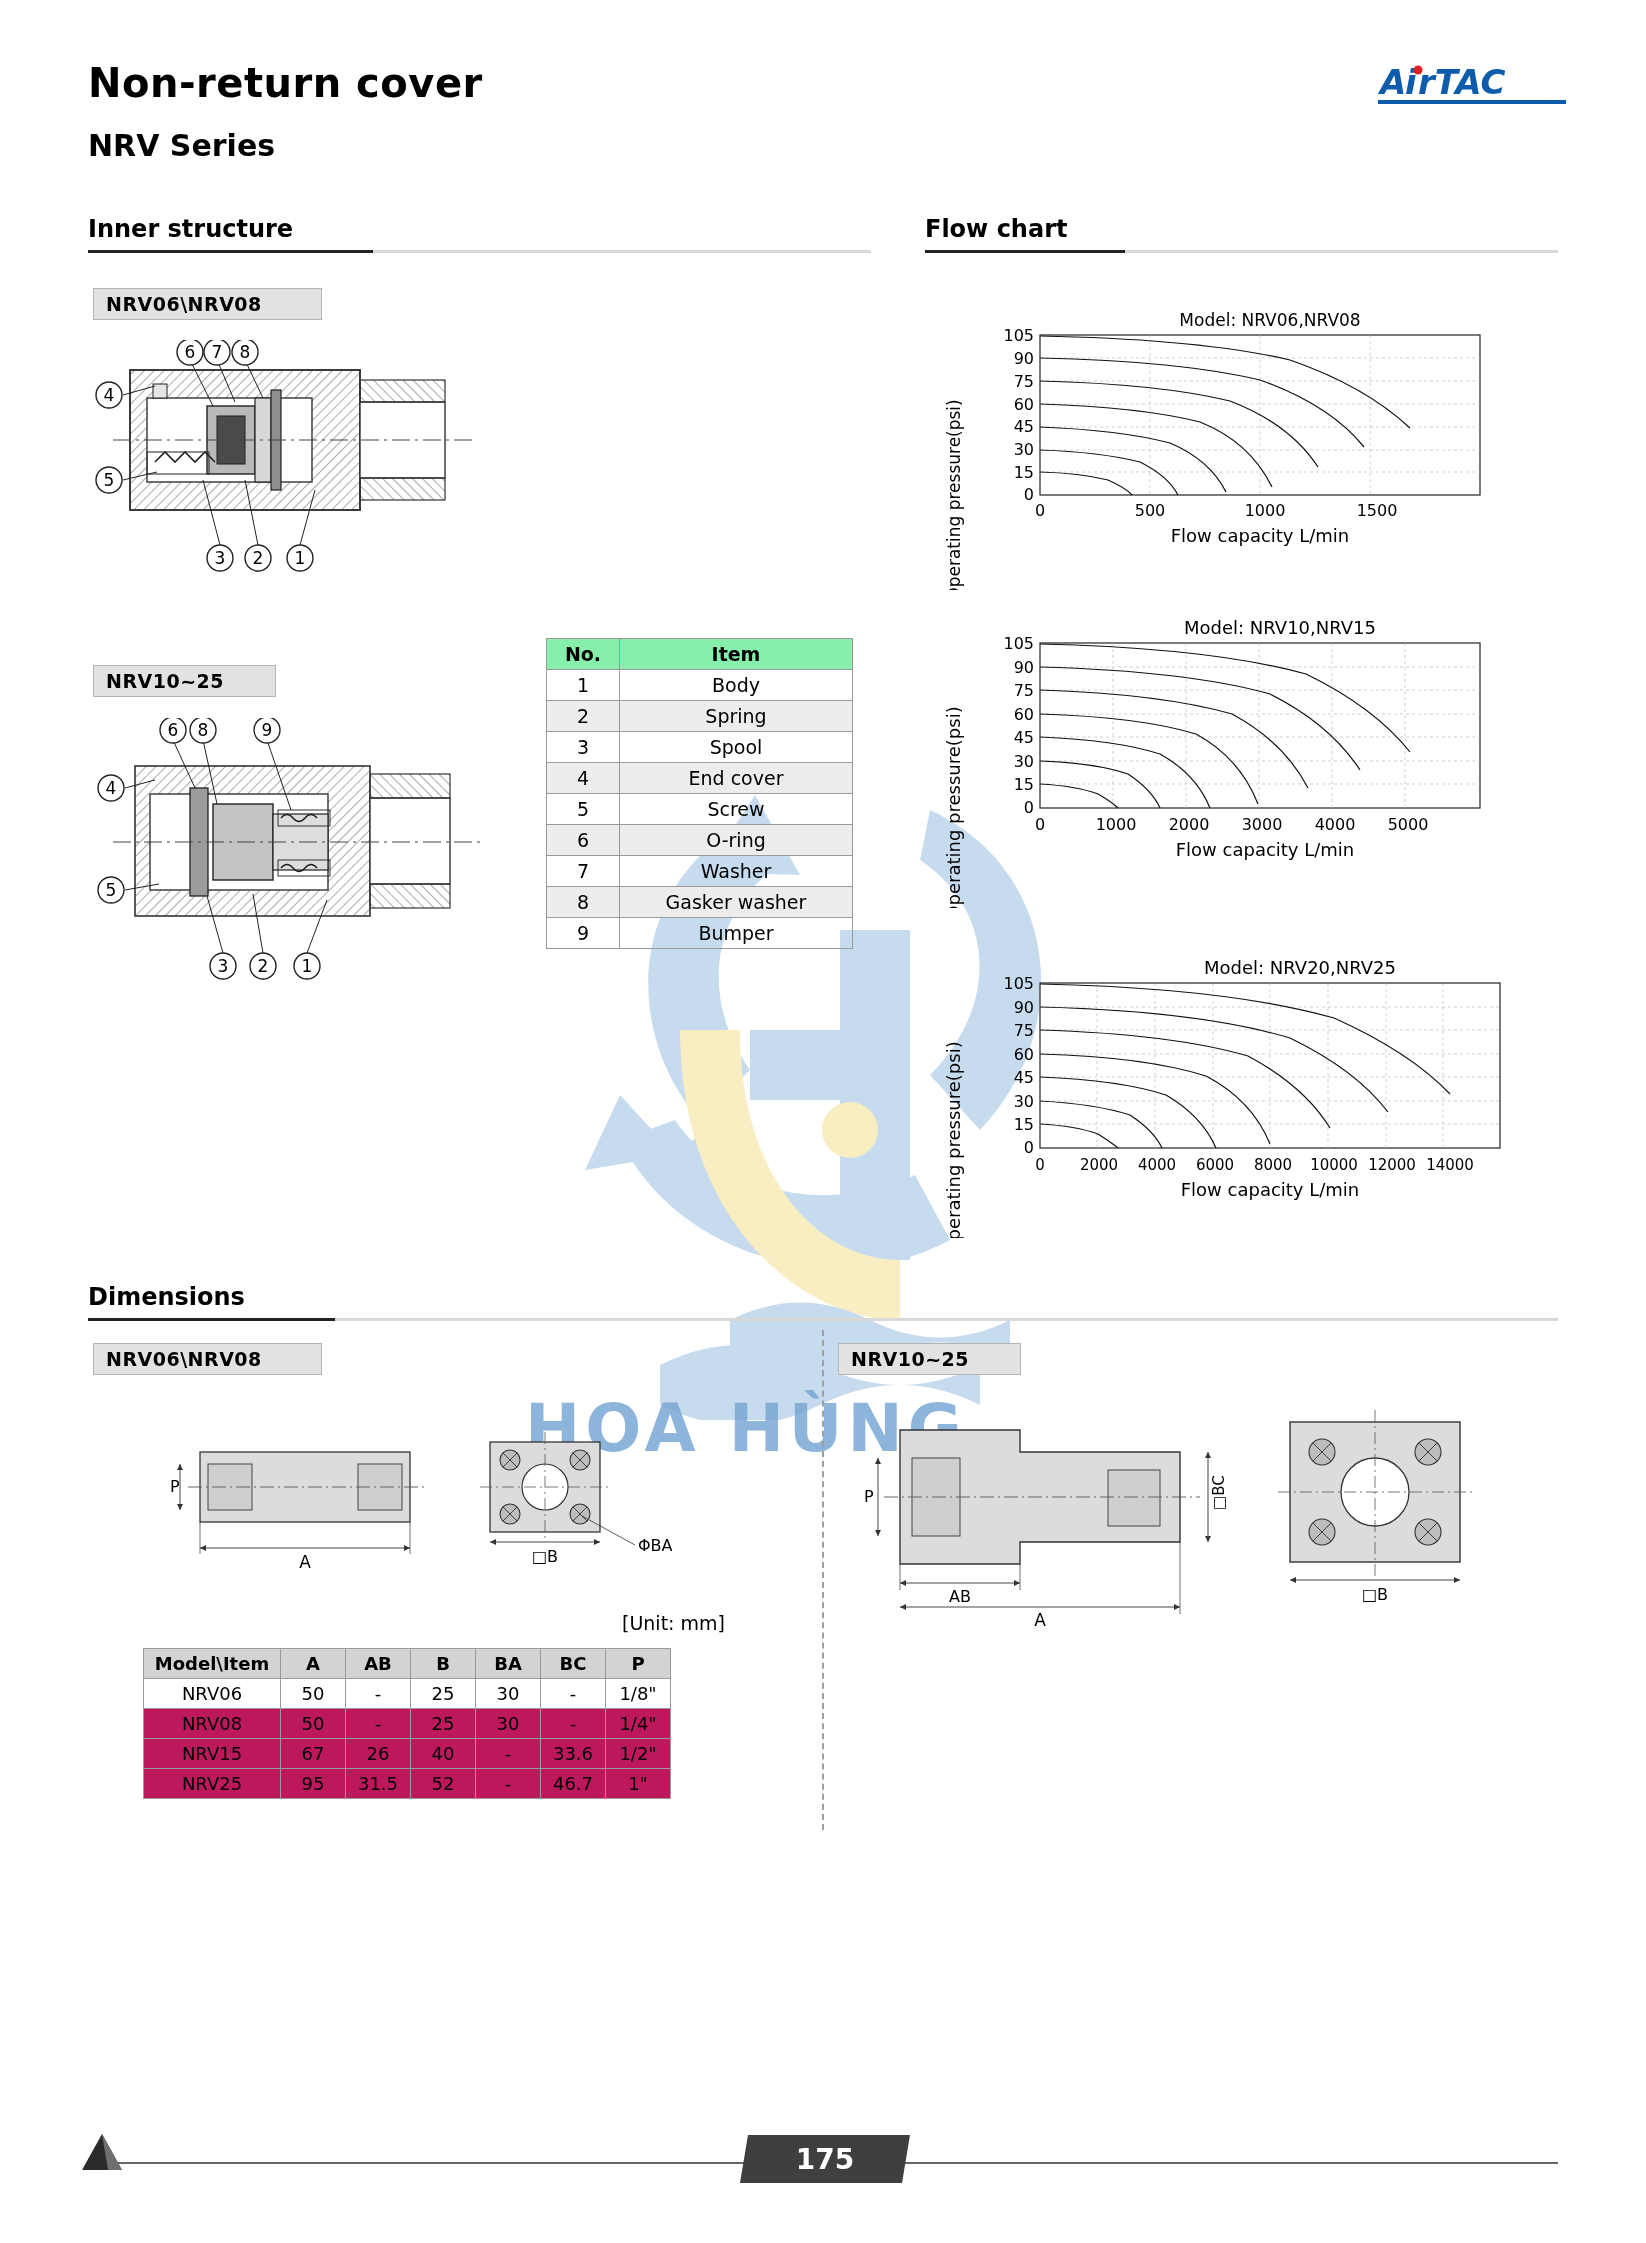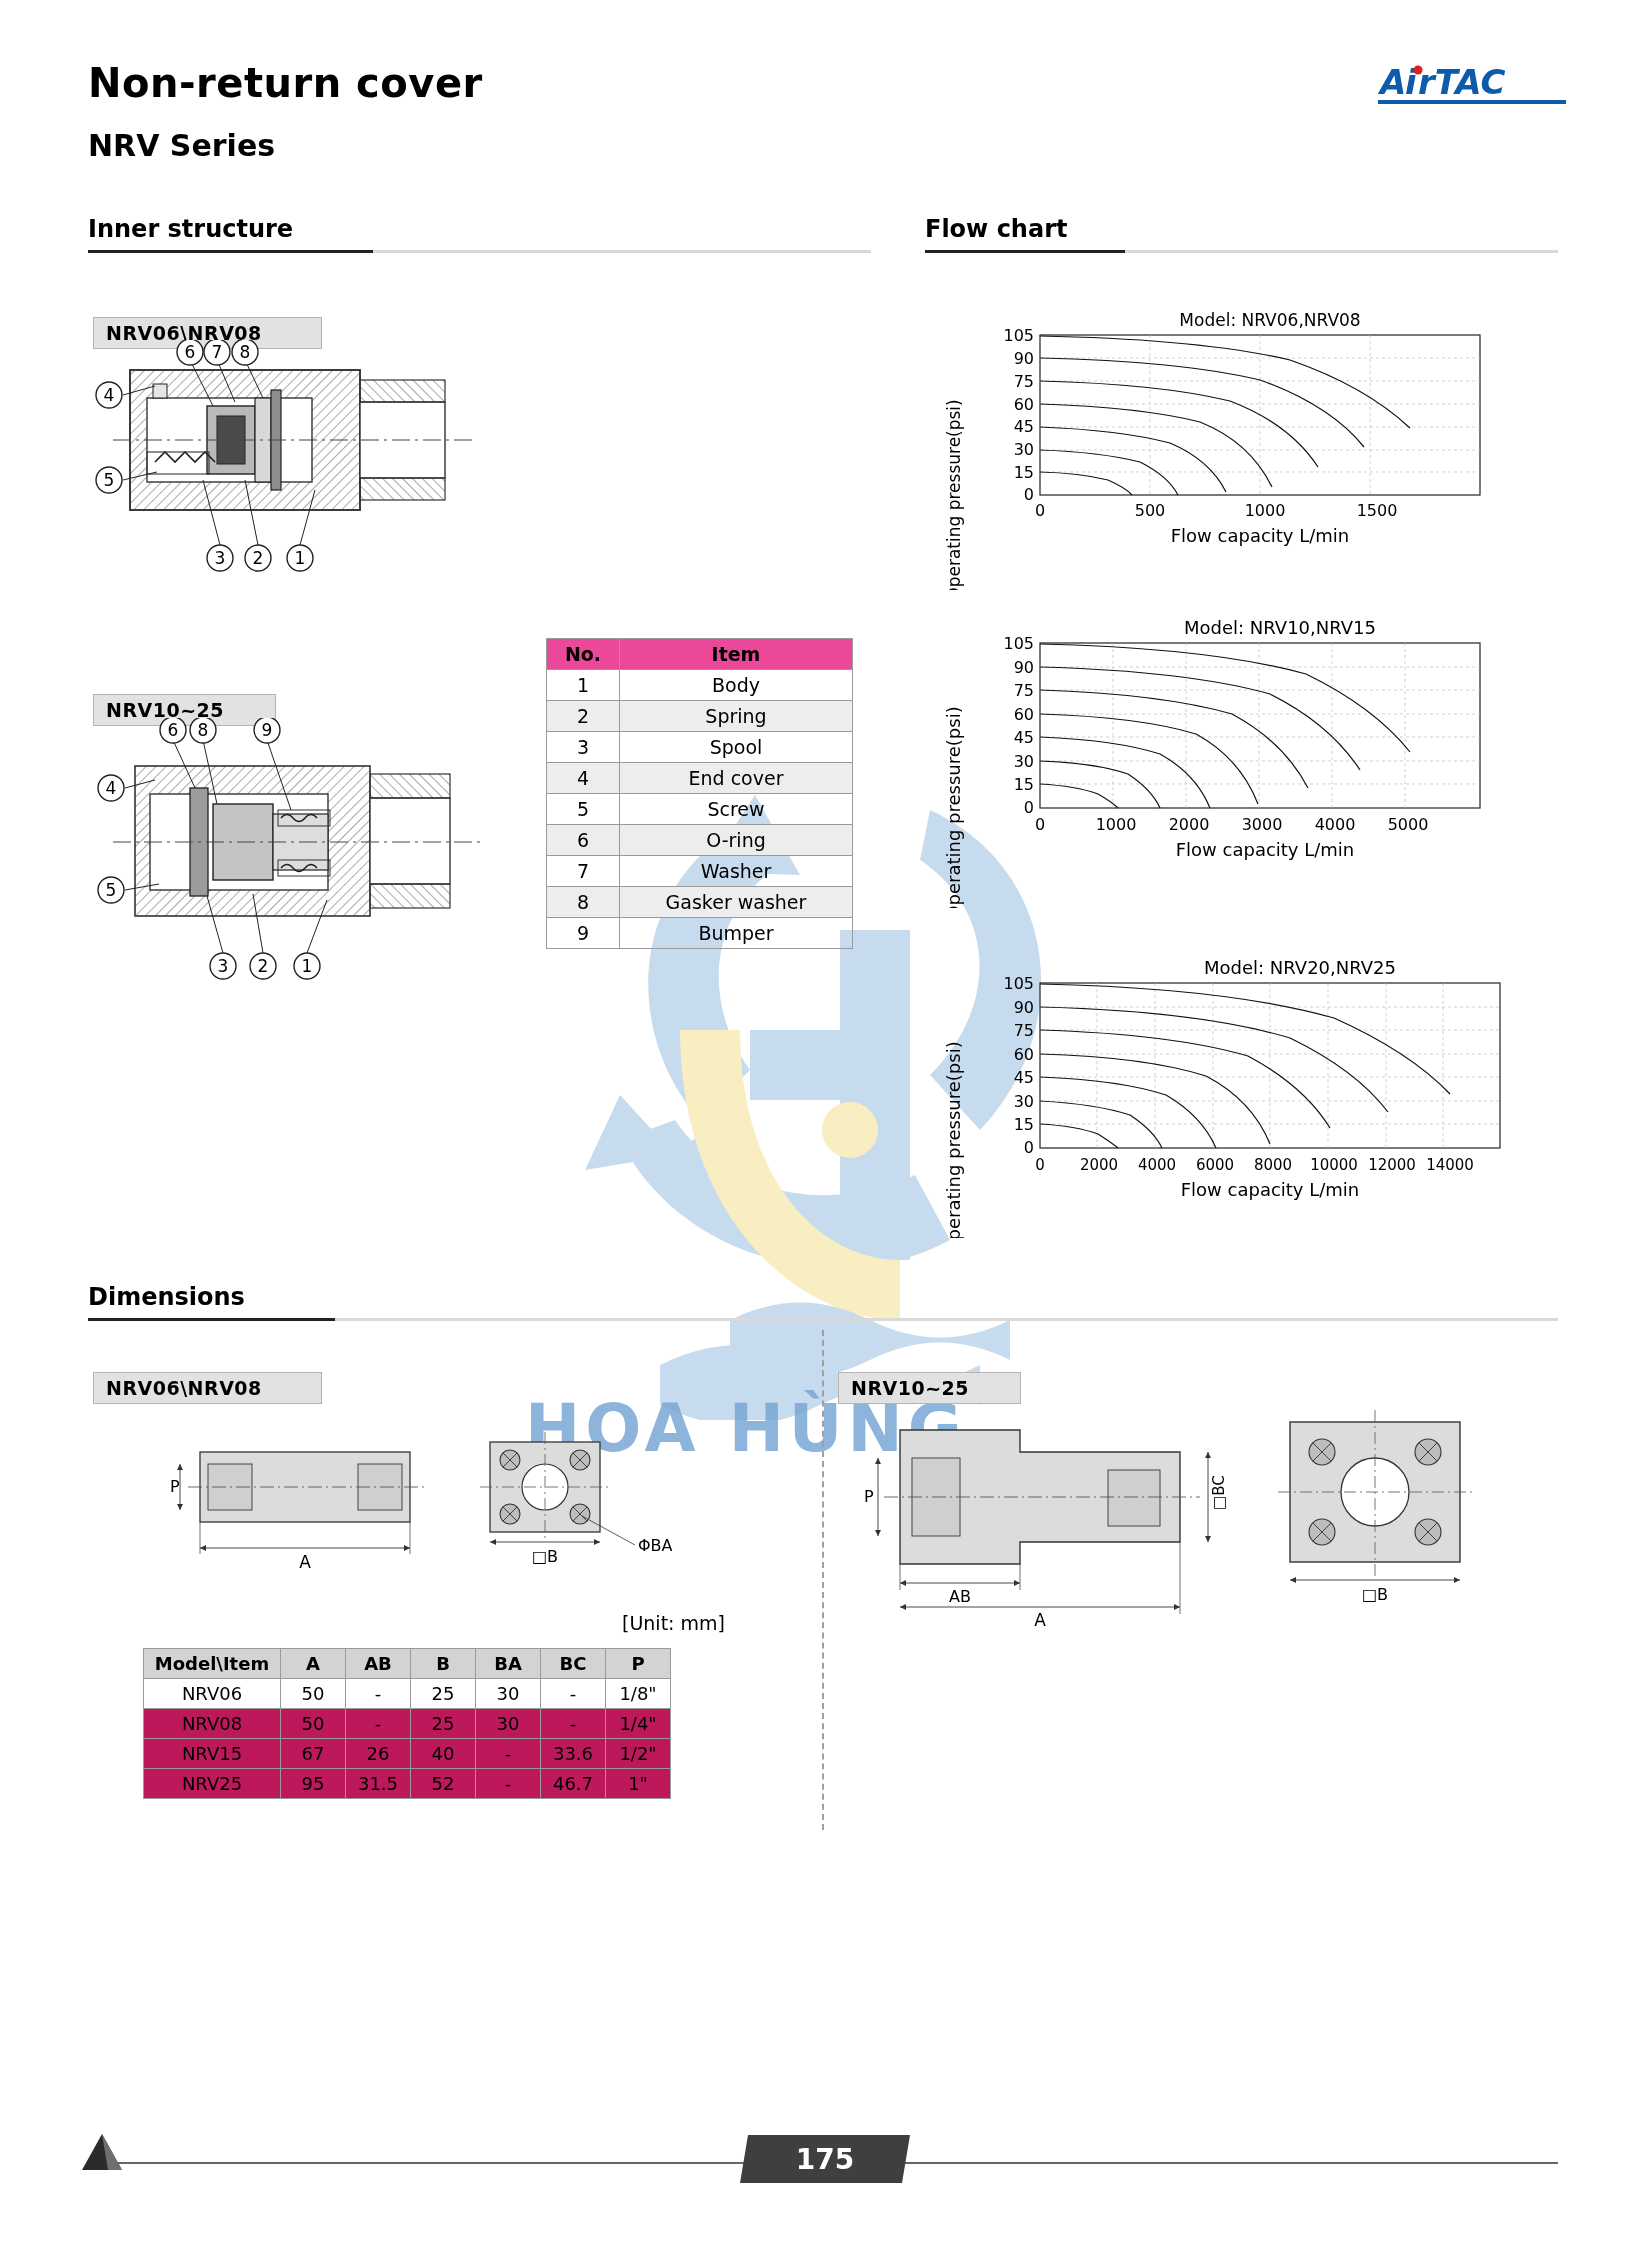--- a/index.html
+++ b/index.html
@@ -61,21 +61,20 @@
   }
 
   .subbox {
     position: absolute;
     background: #e2e2e2;
     border: 1px solid #b4b4b4;
     font-size: 19px;
     font-weight: bold;
     padding: 4px 12px;
     letter-spacing: 0.5px;
-    margin-top: 29px;
   }
 
   
   .wm {
     position: absolute;
     left: 500px; top: 700px;
     width: 680px; height: 720px;
     opacity: 0.85;
     pointer-events: none;
   }
@@ -96,21 +95,21 @@
     position: absolute;
     left: 546px; top: 638px;
     border-collapse: collapse;
     font-size: 19px;
   }
   .parts-table th, .parts-table td {
     border: 1px solid #9a9a9a;
     text-align: center;
     padding: 4px 0;
   }
-  .parts-table th { background: #ec4899; font-weight: bold; }
+  .parts-table th { background: #86efac; font-weight: bold; }
   .parts-table td.no { width: 72px; }
   .parts-table td.item { width: 232px; }
   .parts-table tr.alt td { background: #ededed; }
 
   
   .dim-table {
     position: absolute;
     left: 143px; top: 1648px;
     border-collapse: collapse;
     font-size: 18px;

